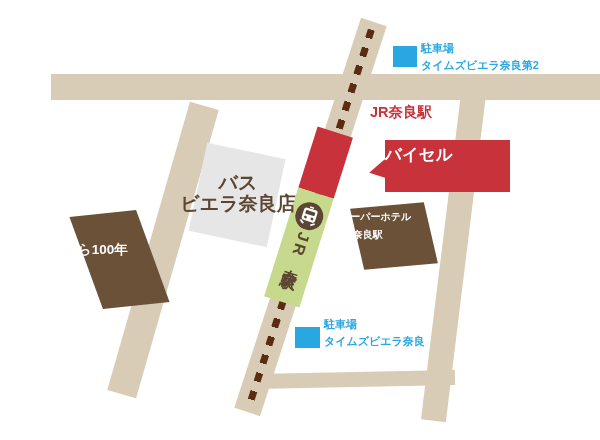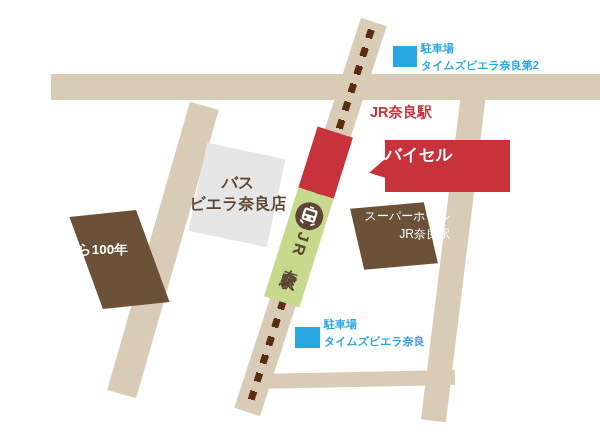--- a/index.html
+++ b/index.html
@@ -21,24 +21,24 @@
   
   .station{position:absolute;left:290px;top:128px;width:37px;height:178px;
     transform:rotate(17.5deg);display:flex;flex-direction:column;}
   .station-red{height:64px;background:var(--red,#C8323A);}
   .station-green{flex:1;background:var(--green,#C6D98D);display:flex;flex-direction:column;align-items:center;}
   .train-badge{margin-top:10px;width:28px;height:28px;line-height:0;}
   .station-name{writing-mode:vertical-rl;text-orientation:mixed;font-size:16px;font-weight:bold;
     color:var(--ink,#5C4633);letter-spacing:3px;margin-top:3px;}
   
   .bus-rotary{left:197px;top:150px;width:80px;height:90px;transform:rotate(12deg);background:var(--gray,#E6E6E6);}
-  .bus-rotary-label{left:178px;top:172px;width:120px;text-align:center;font-size:16px;font-weight:bold;
+  .bus-rotary-label{left:178px;top:172px;width:120px;text-align:center;font-size:19px;font-weight:bold;
     color:var(--ink,#5C4633);line-height:21px;}
   .hotel{left:357px;top:205px;width:74px;height:62px;transform:rotate(-5deg) skewX(8deg);background:var(--brown,#6A5138);}
-  .hotel-label{left:340px;top:208px;width:110px;text-align:right;font-size:12px;font-weight:normal;
+  .hotel-label{left:340px;top:208px;width:110px;text-align:left;font-size:10px;font-weight:bold;
     color:#fff;line-height:17.5px;}
   .hall{left:86px;top:212px;width:67px;height:95px;transform:rotate(-6deg) skewX(14deg);background:var(--brown,#6A5138);}
   .hall-label{left:64px;top:240px;width:112px;text-align:left;font-size:13.5px;font-weight:bold;
     color:#fff;line-height:19px;}
   
   .direct-label{left:350px;top:104px;width:102px;text-align:center;color:var(--red,#C8323A);
     font-size:14.5px;font-weight:bold;line-height:16.5px;}
   .callout{left:385px;top:140px;width:125px;height:52px;background:var(--red,#C8323A);
     color:#fff;text-align:left;font-size:16.5px;font-weight:bold;line-height:23px;padding-top:3px;box-sizing:border-box;}
   .callout-arrow{position:absolute;left:-16px;top:21px;width:0;height:0;

